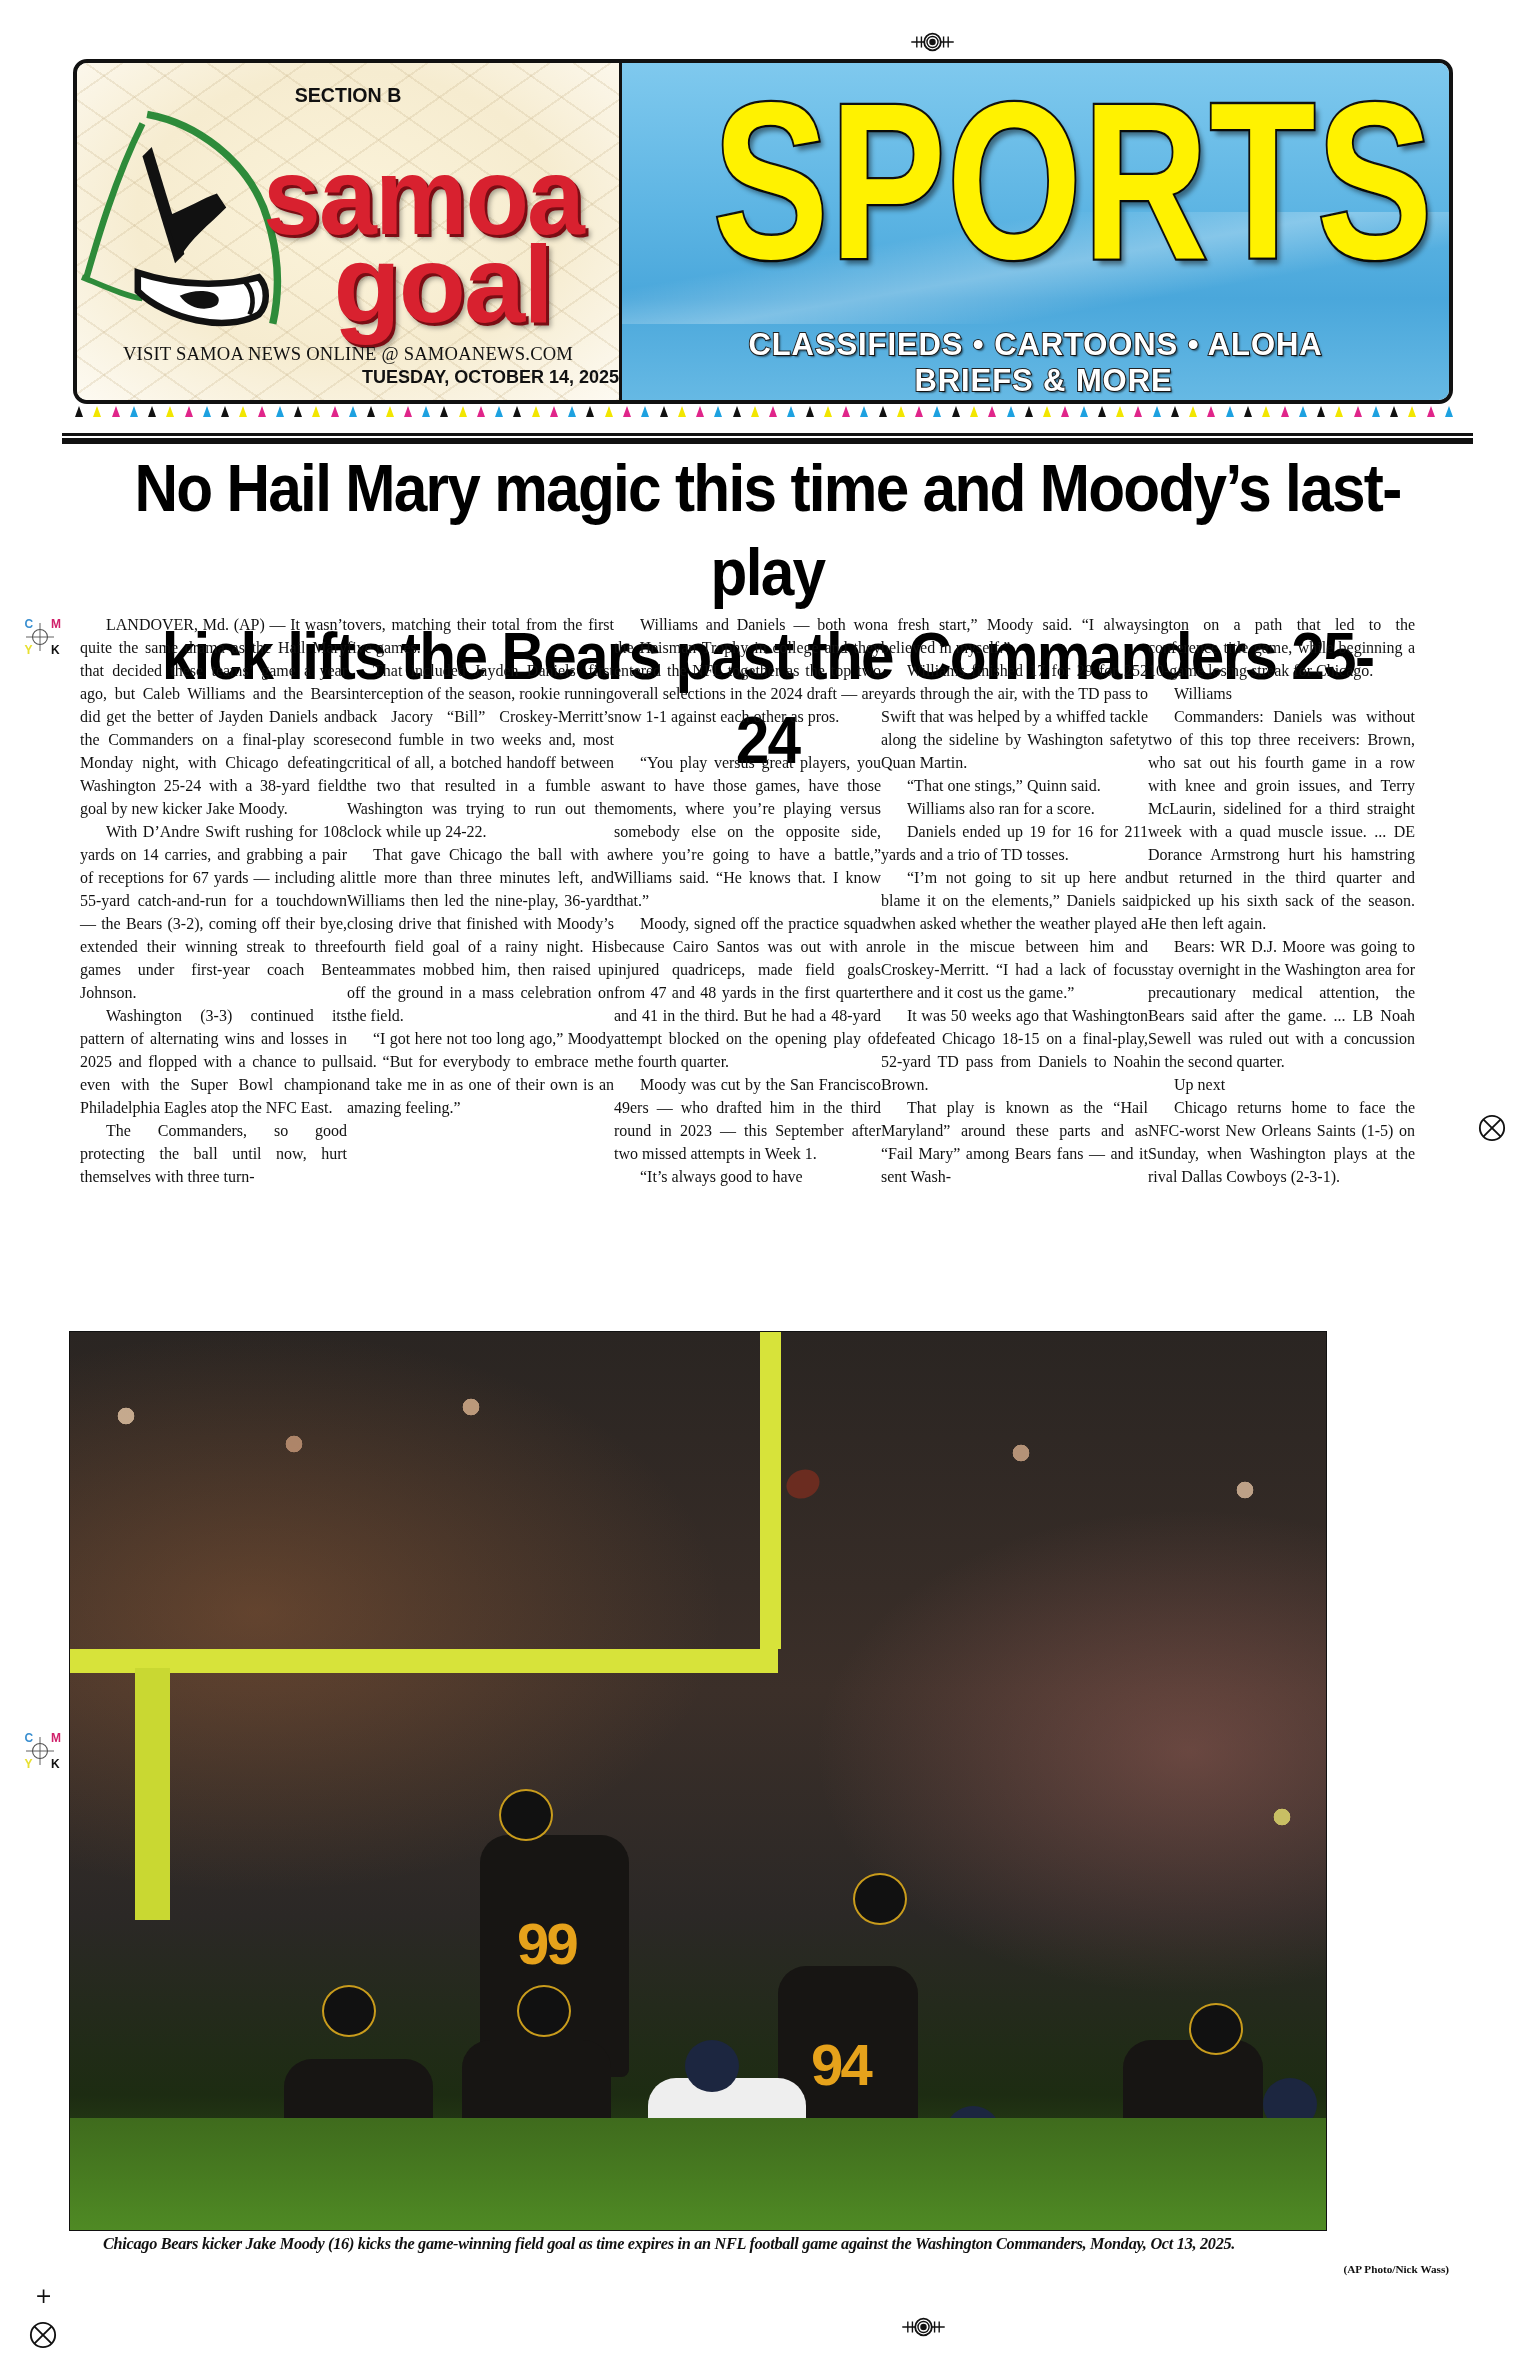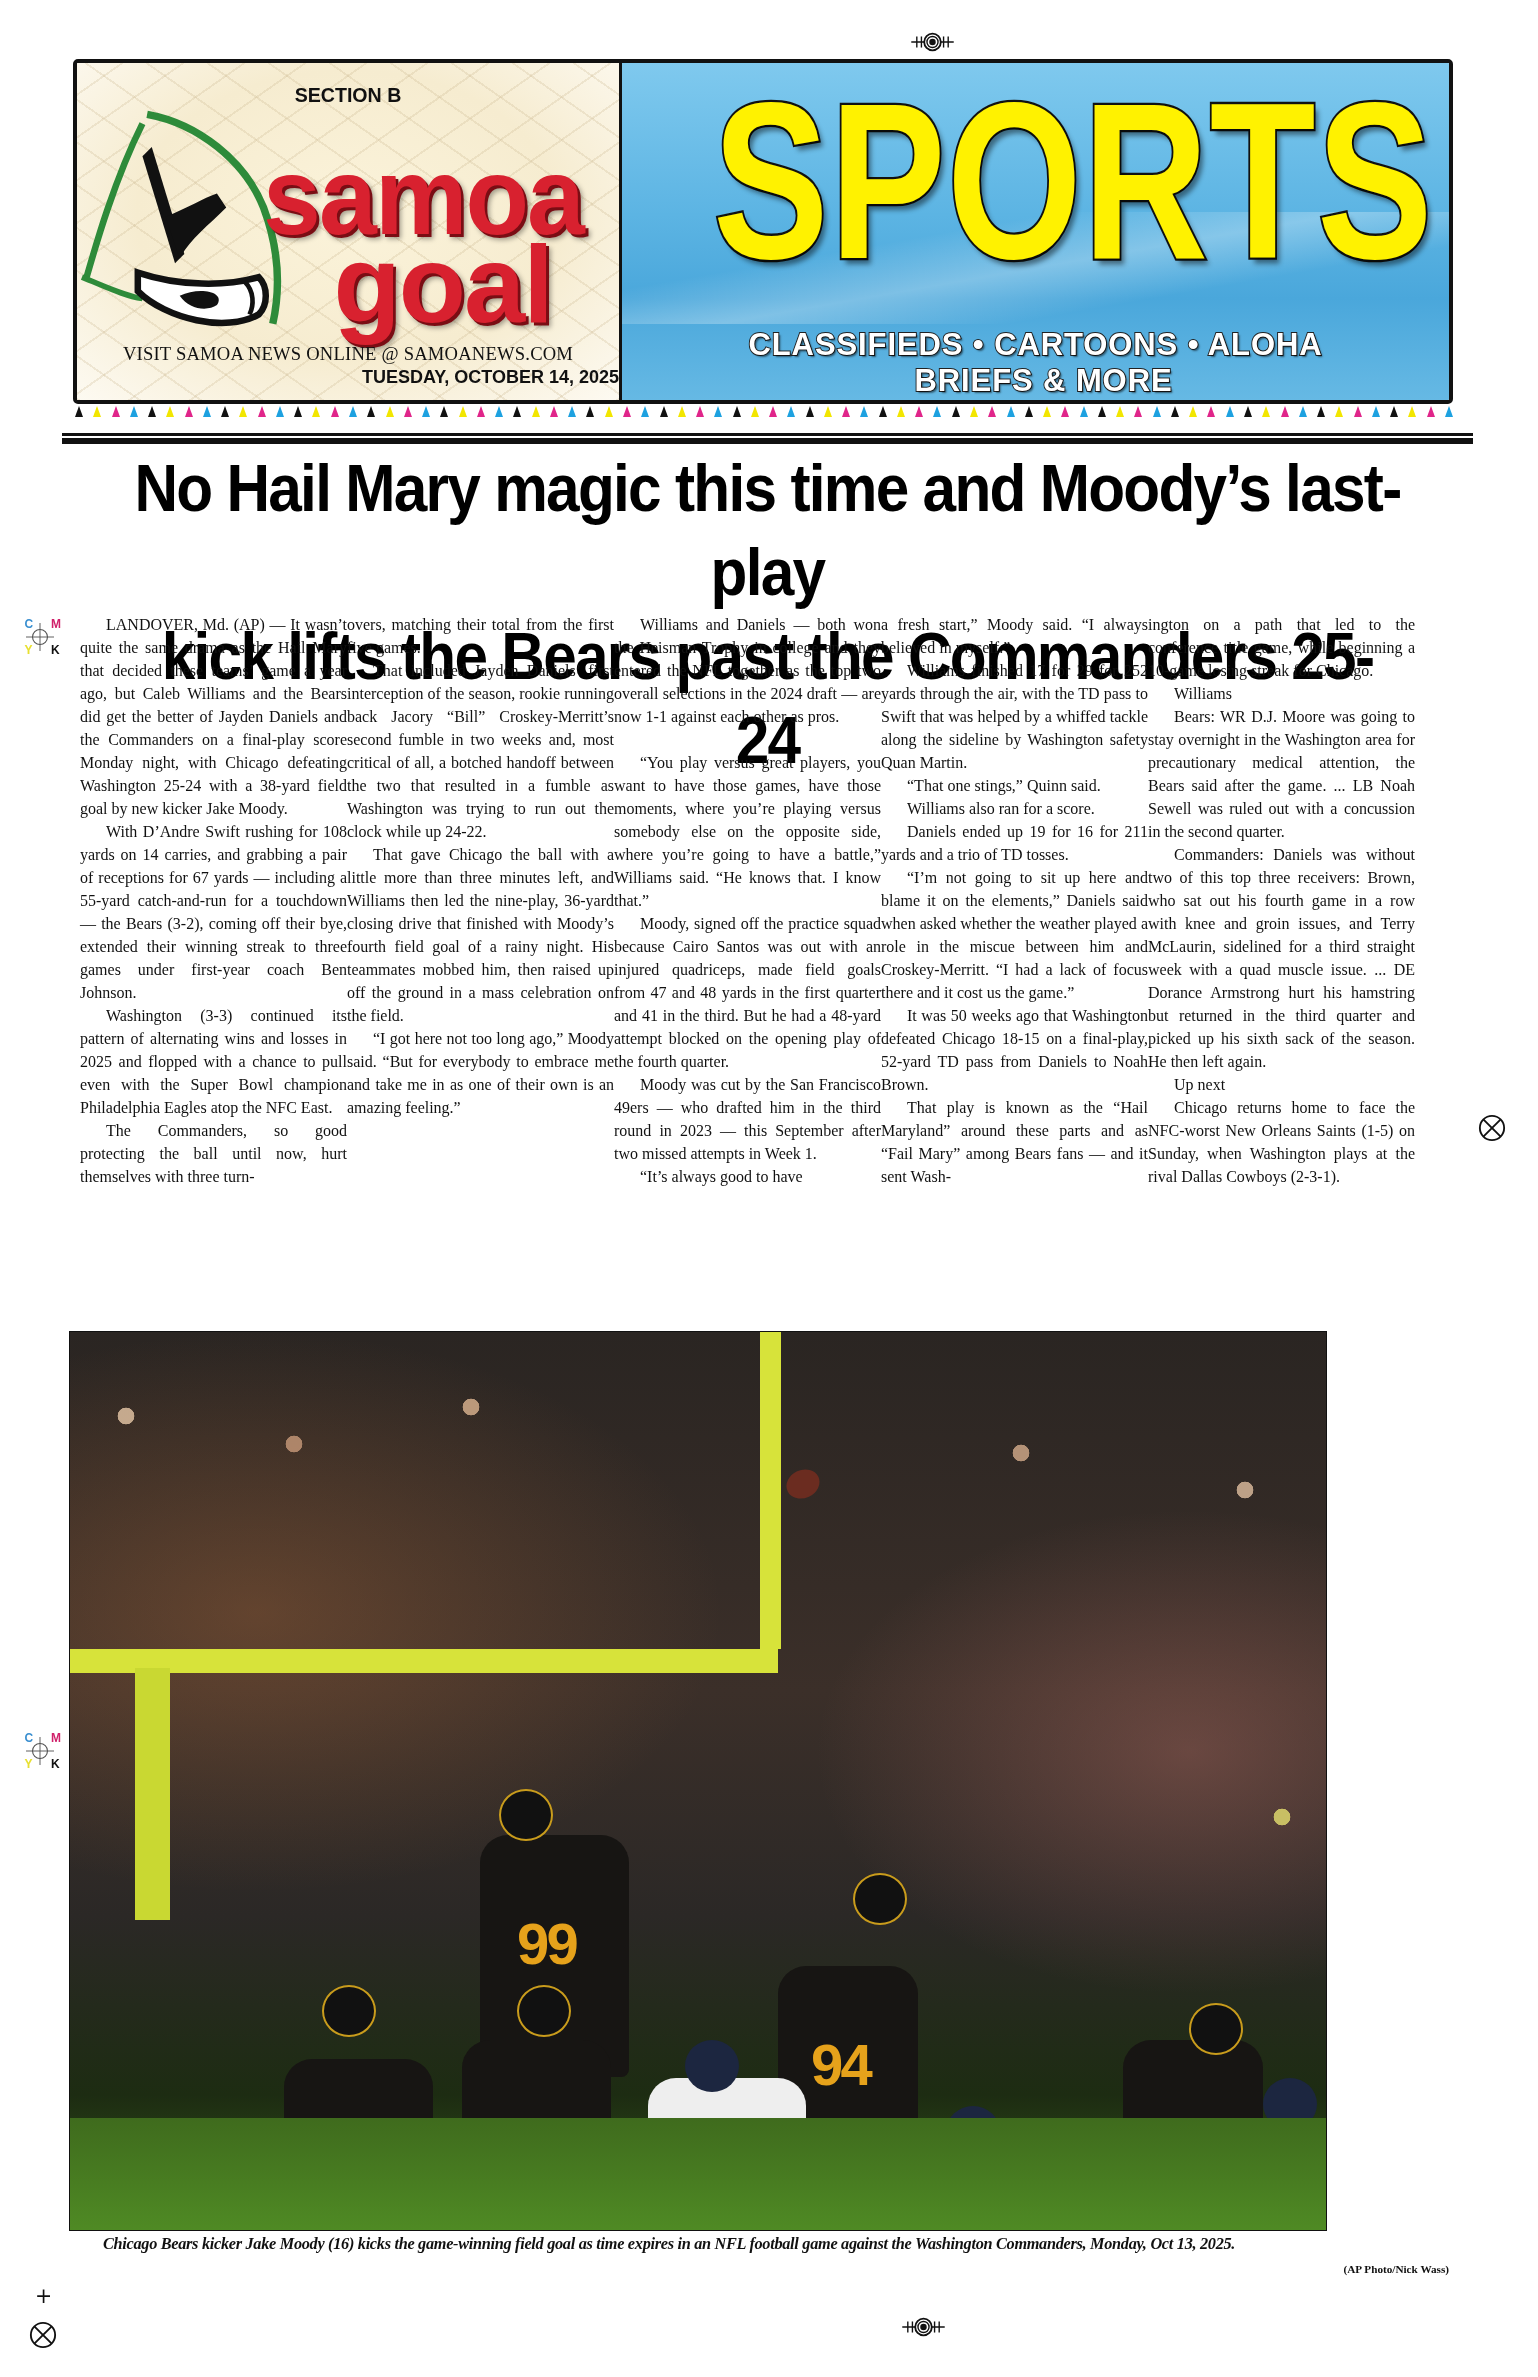--- a/index.html
+++ b/index.html
@@ -12,21 +12,21 @@
   .cmyk { position: absolute; left: 17px; width: 47px; height: 47px; font-family: "Liberation Sans", sans-serif; font-weight: bold; font-size: 12px; }
   .cmyk .c { position: absolute; left: 7.5px; top: 1.9px; color: #3a8fd0; }
   .cmyk .m { position: absolute; left: 34px; top: 1.9px; color: #d0206a; }
   .cmyk .y { position: absolute; left: 7.5px; top: 28px; color: #e8e030; }
   .cmyk .k { position: absolute; left: 34px; top: 28px; color: #111; }
   .cmyk svg { position: absolute; left: 9.3px; top: 7.5px; }
   .xmark { position: absolute; width: 28px; height: 28px; }
   .plusmark { position: absolute; left: 35px; top: 2284px; font-size: 20.5px; font-family: "DejaVu Sans", sans-serif; }
 
   
-  .masthead { position: absolute; left: 73px; top: 59px; width: 1380px; height: 345px; border: 4.7px solid #111; border-radius: 5px; overflow: hidden; display: flex; background: #fff; }
+  .masthead { position: absolute; left: 73px; top: 59px; width: 1380px; height: 345px; border: 4.7px solid #111; border-radius: 14px; overflow: hidden; display: flex; background: #fff; }
   .mast-left { width: 545px; height: 100%; position: relative; border-right: 3.7px solid #111;
     background:
       repeating-linear-gradient(35deg, rgba(200,180,140,0.25) 0 1.9px, transparent 1.9px 35px),
       repeating-linear-gradient(-35deg, rgba(200,180,140,0.25) 0 1.9px, transparent 1.9px 35px),
       radial-gradient(ellipse at 50% 45%, #fbf3da 0%, #f6ecd0 55%, #fdfaf2 100%);
   }
   .section-label { position: absolute; left: 0; right: 0; top: 20.5px; text-align: center; font-family: "Liberation Sans", sans-serif; font-weight: bold; font-size: 19.6px; color: #111; }
   .logo-emblem { position: absolute; left: 0px; top: 42px; width: 224px; height: 242px; }
   .logo-word { position: absolute; left: 186px; top: 91px; width: 289px; font-family: "Liberation Sans", sans-serif; font-weight: bold; color: #d8212f; text-shadow: 2.8px 2.8px 0 #7a0d14, 4.7px 4.7px 5.6px rgba(0,0,0,0.35); line-height: 0.82; letter-spacing: -1.9px; text-align: right; }
   .logo-word .l1 { font-size: 104px; display: block; transform: scaleY(1.05); }
@@ -283,22 +283,22 @@
     <p>“That one stings,” Quinn said.</p>
     <p>Williams also ran for a score.</p>
     <p>Daniels ended up 19 for 16 for 211 yards and a trio of TD tosses.</p>
     <p>“I’m not going to sit up here and blame it on the elements,” Daniels said when asked whether the weather played a role in the miscue between him and Croskey-Merritt. “I had a lack of focus there and it cost us the game.”</p>
     <p>It was 50 weeks ago that Washington defeated Chicago 18-15 on a final-play, 52-yard TD pass from Daniels to Noah Brown.</p>
     <p>That play is known as the “Hail Maryland” around these parts and as “Fail Mary” among Bears fans — and it sent Wash-</p>
   </div>
   <div class="col">
     <p class="noindent">ington on a path that led to the conference title game, while beginning a 10-game losing streak for Chicago.</p>
     <p>Williams</p>
+    <p>Commanders: Daniels was without two of this top three receivers: Brown, who sat out his fourth game in a row with knee and groin issues, and Terry McLaurin, sidelined for a third straight week with a quad muscle issue. ... DE Dorance Armstrong hurt his hamstring but returned in the third quarter and picked up his sixth sack of the season. He then left again.</p>
     <p>Bears: WR D.J. Moore was going to stay overnight in the Washington area for precautionary medical attention, the Bears said after the game. ... LB Noah Sewell was ruled out with a concussion in the second quarter.</p>
-    <p>Commanders: Daniels was without two of this top three receivers: Brown, who sat out his fourth game in a row with knee and groin issues, and Terry McLaurin, sidelined for a third straight week with a quad muscle issue. ... DE Dorance Armstrong hurt his hamstring but returned in the third quarter and picked up his sixth sack of the season. He then left again.</p>
     <p>Up next</p>
     <p>Chicago returns home to face the NFC-worst New Orleans Saints (1-5) on Sunday, when Washington plays at the rival Dallas Cowboys (2-3-1).</p>
   </div>
 </div>
 
 <div class="photo">
   <div class="crowd"></div>
   <div class="goalpost-v"></div>
   <div class="goalpost-h"></div>
   <div class="goalpost-base"></div>

